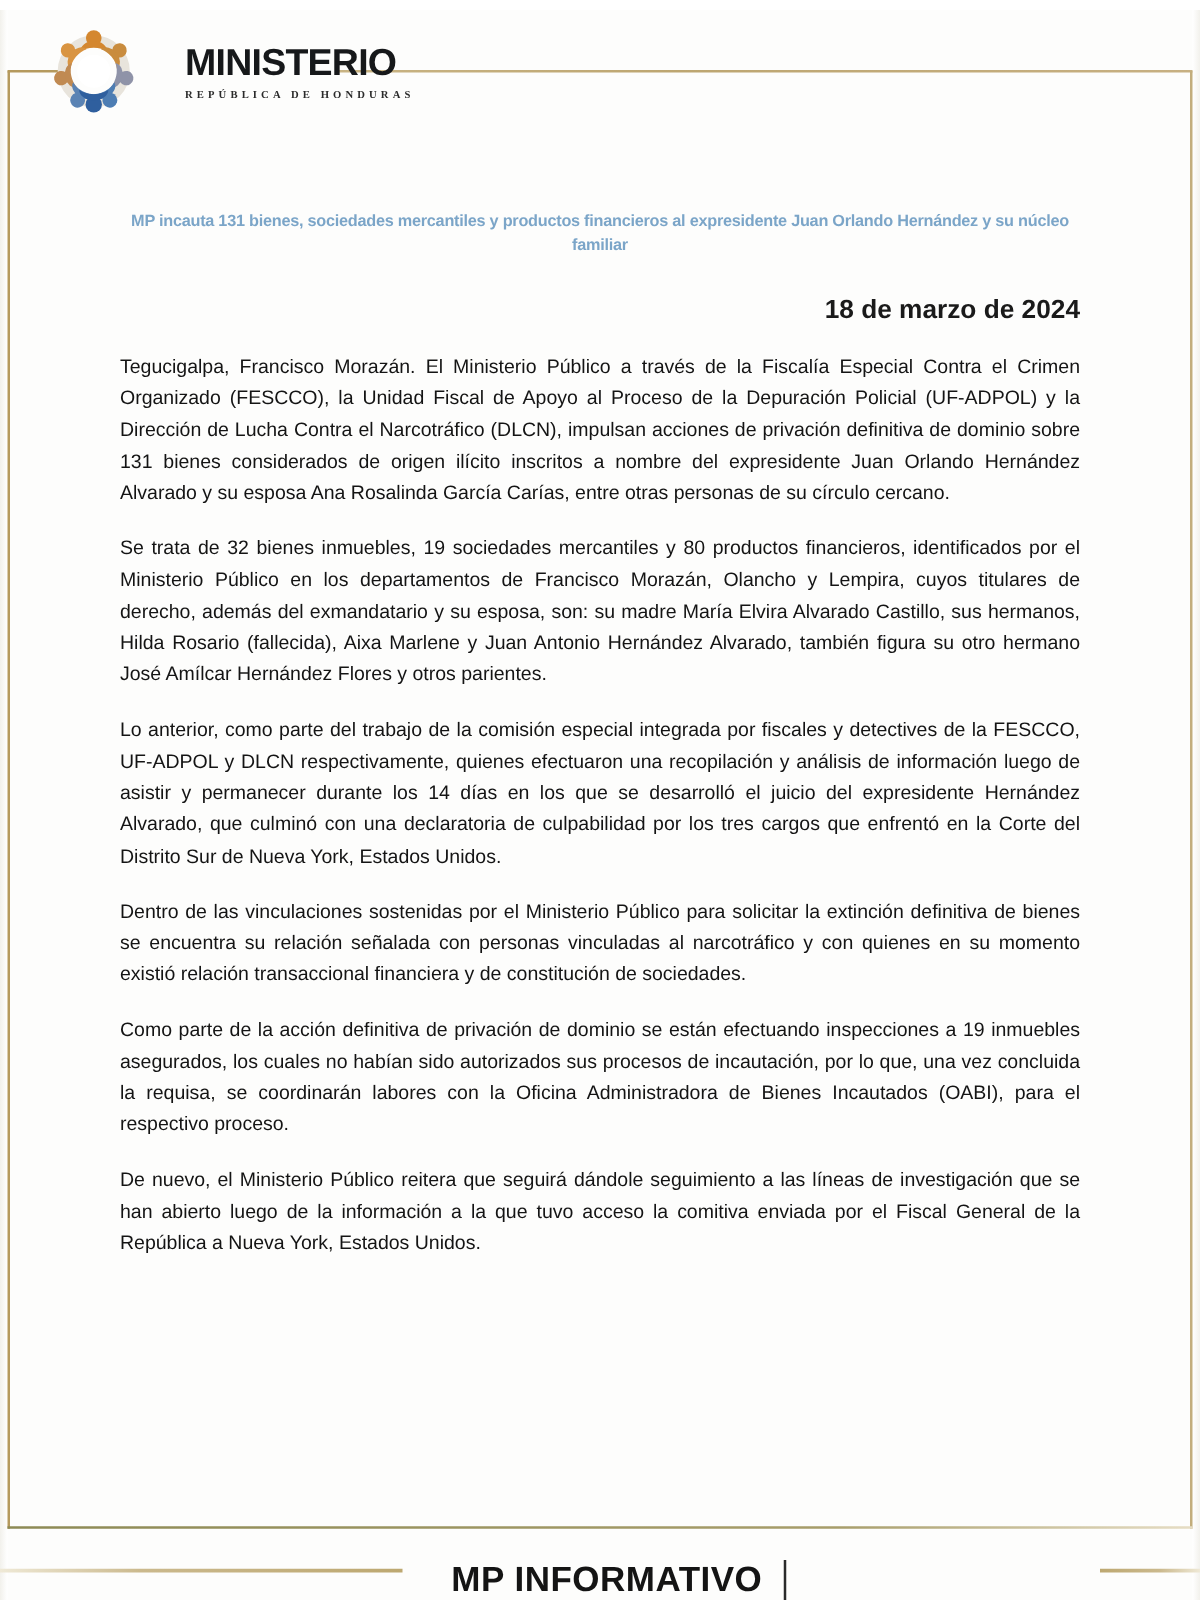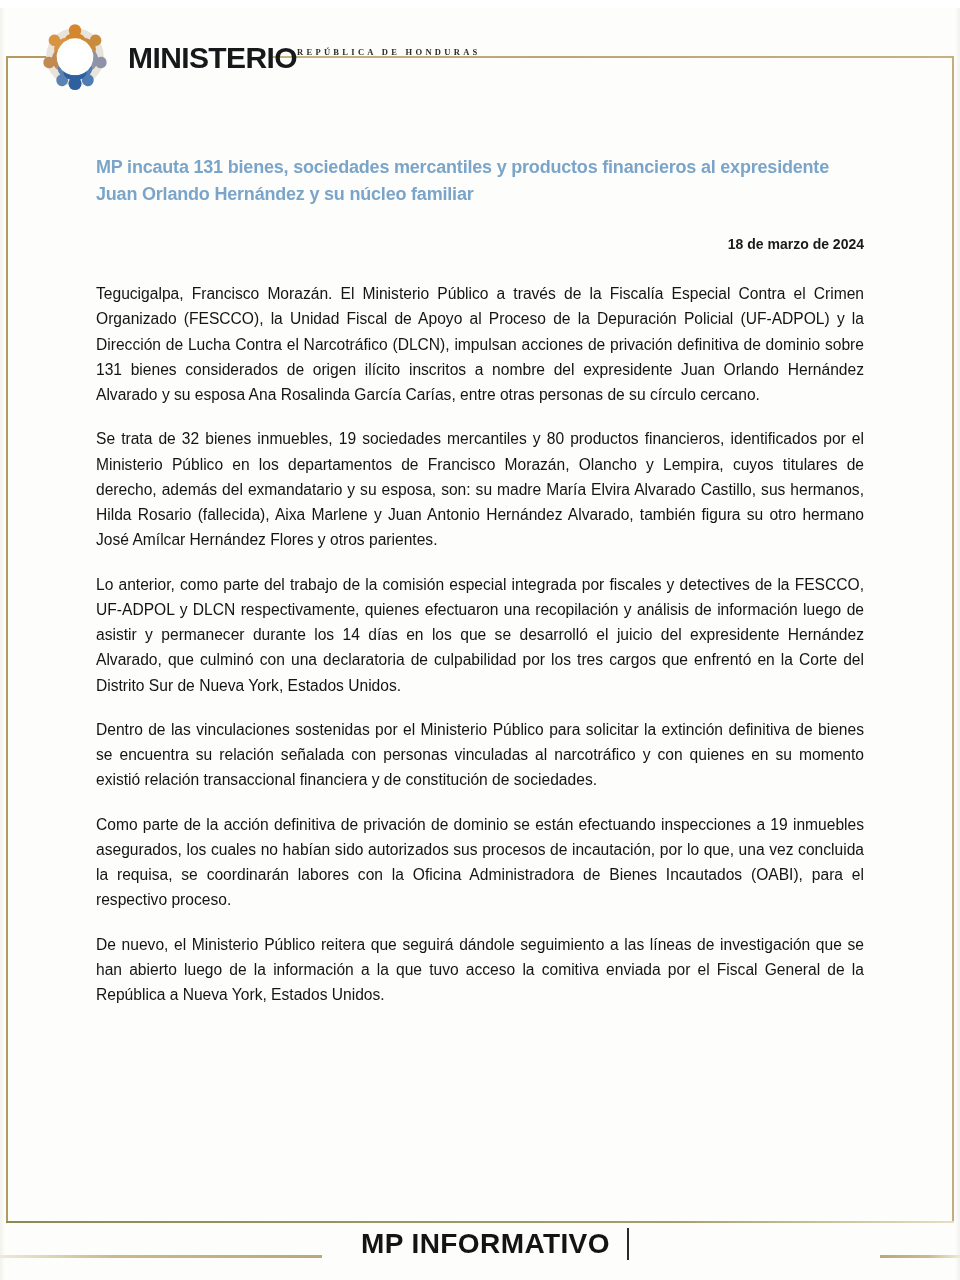--- a/index.html
+++ b/index.html
@@ -67,23 +67,24 @@
     gap: 14px;
   }
   .logo-mark {
     width: 78px;
     height: 78px;
     flex: 0 0 78px;
     position: relative;
   }
   .logo-text {
     display: flex;
-    flex-direction: row;
+    flex-direction: column;
     justify-content: flex-end;
     padding-top: 2px;
+    margin-left: 20px;
   }
   .logo-line1, .logo-line2 {
     font-family: "Liberation Sans", sans-serif;
     font-weight: bold;
     font-size: 30px;
     line-height: 0.98;
     letter-spacing: -0.6px;
     color: #16181a;
   }
   .logo-line2 { margin-top: 1px; }
@@ -92,40 +93,40 @@
     font-family: "Liberation Serif", serif;
     font-weight: bold;
     font-size: 8.5px;
     letter-spacing: 3.3px;
     color: #2b2b2b;
   }
 
   
   .headline {
     position: absolute;
-    left: 96px; top: 142px;
+    left: 96px; top: 158px;
     width: 768px;
-    text-align: left;
+    text-align: center;
     color: #7ba5c8;
     font-family: "Liberation Sans", sans-serif;
     font-weight: bold;
-    font-size: 18px;
+    font-size: 13px;
     line-height: 1.52;
     letter-spacing: -0.2px;
   }
 
   
   .dateline {
     position: absolute;
     left: 96px; top: 236px;
     width: 768px;
     text-align: right;
     font-family: "Liberation Sans", sans-serif;
     font-weight: bold;
-    font-size: 14px;
+    font-size: 21px;
     color: #1a1a1a;
   }
 
   
   .body-copy {
     position: absolute;
     left: 96px; top: 281px;
     width: 768px;
     font-family: "Liberation Sans", sans-serif;
     font-size: 15.6px;
@@ -140,21 +141,21 @@
   .body-copy p:last-child { margin-bottom: 12px; }
   .lead-in { font-weight: normal; }
 
   
   .footer {
     position: absolute;
     left: 0; top: 1228px;
     width: 960px;
     height: 52px;
     display: flex;
-    align-items: flex-start;
+    align-items: flex-end;
     justify-content: center;
     gap: 0;
   }
   .footer-rule-left {
     position: absolute;
     left: 0; top: 27px;
     width: 322px; height: 3px;
     background: linear-gradient(to right, #efe9d6 0%, #cbb98d 35%, #bda871 100%);
   }
   .footer-rule-right {

